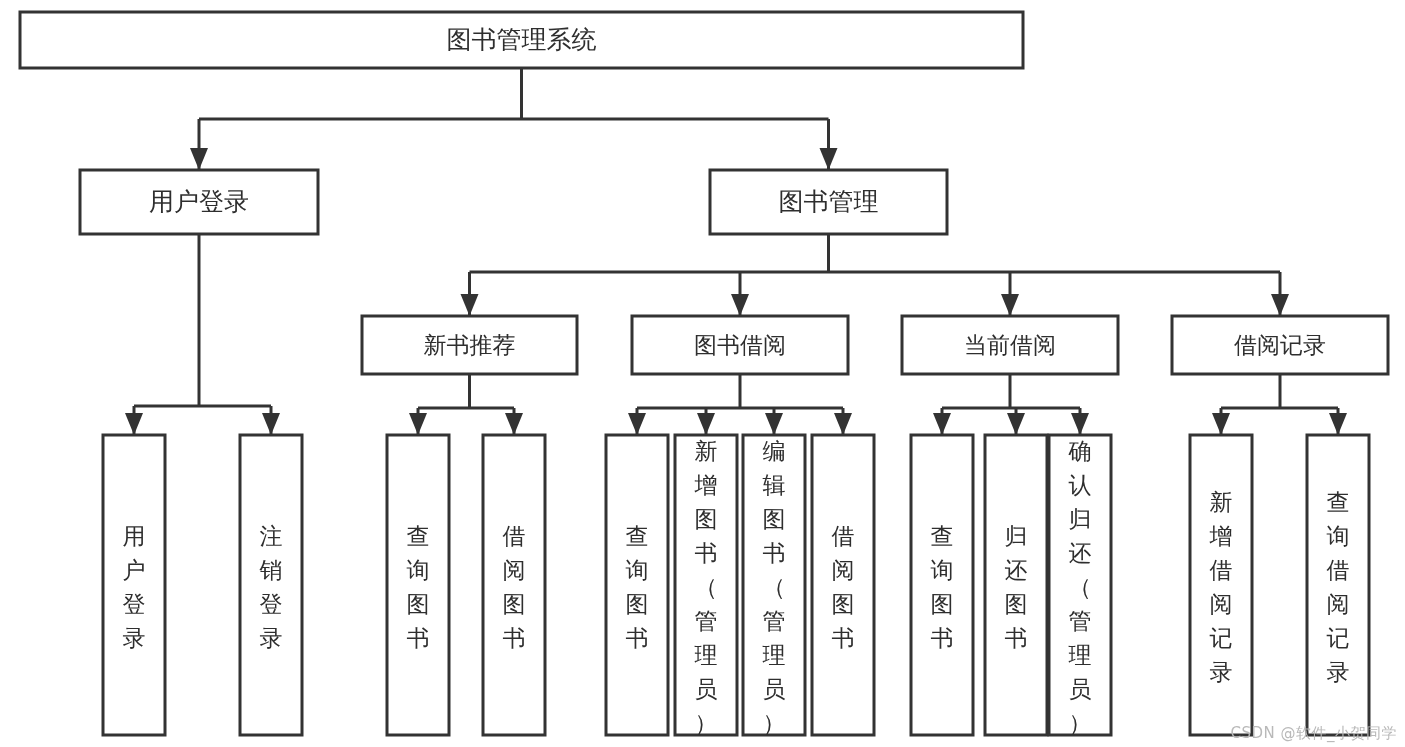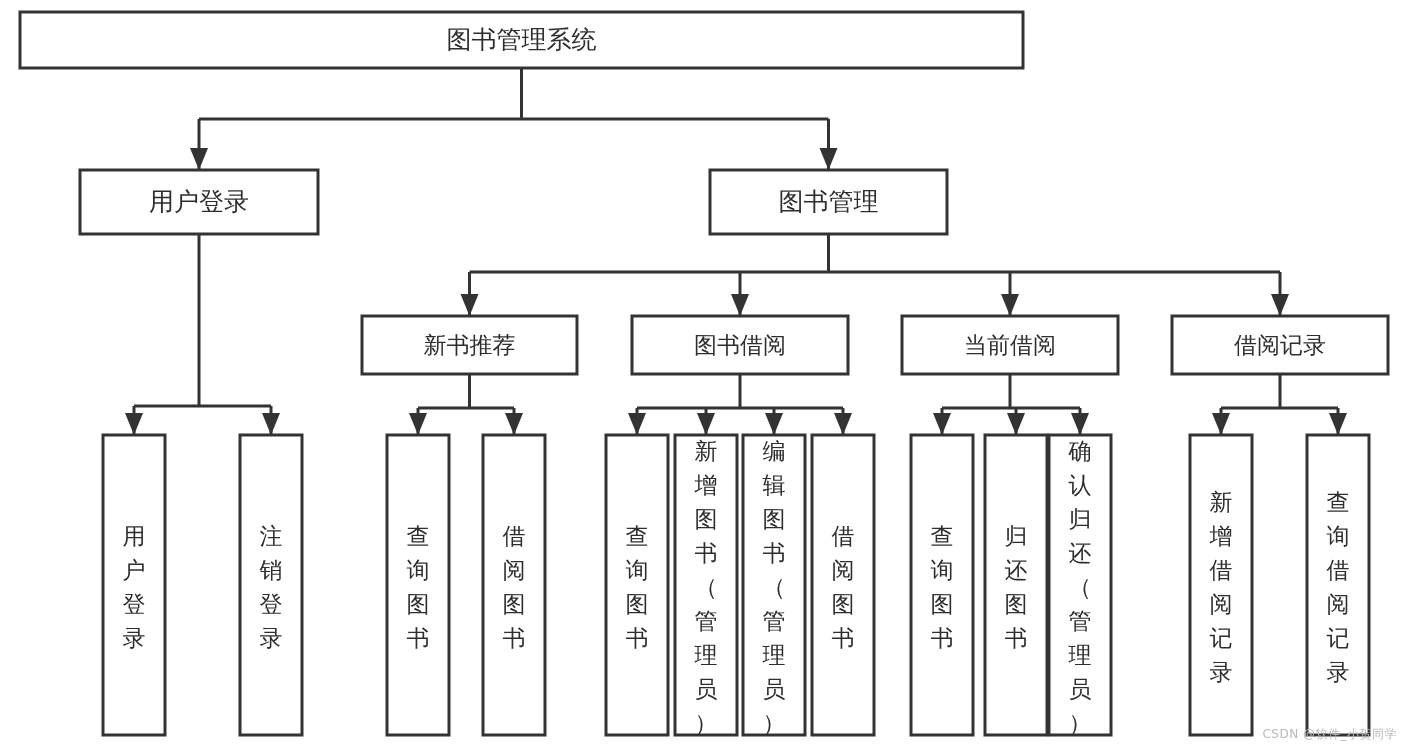--- a/index.html
+++ b/index.html
@@ -19,21 +19,21 @@
     dominant-baseline:middle;
   }
   .node-label.big{font-size:25px;}
   .vlabel{
     font-family:"DejaVu Sans","Liberation Sans",sans-serif;
     fill:#2e2e2e;font-size:23px;text-anchor:middle;
   }
   .watermark{
     position:absolute;right:8px;bottom:4px;
     font-family:"DejaVu Sans","Liberation Sans",sans-serif;
-    font-size:12px;color:#b9b9b9;white-space:nowrap;
+    font-size:15px;color:#b9b9b9;white-space:nowrap;
     letter-spacing:0.5px;user-select:none;
   }
 </style>
 </head>
 <body>
 
 <div id="stage">
   <svg id="diagram" viewBox="0 0 1405 747">
     <g id="connectors">
         <line x1="521.5" y1="68" x2="521.5" y2="119" class="link-line"></line>

